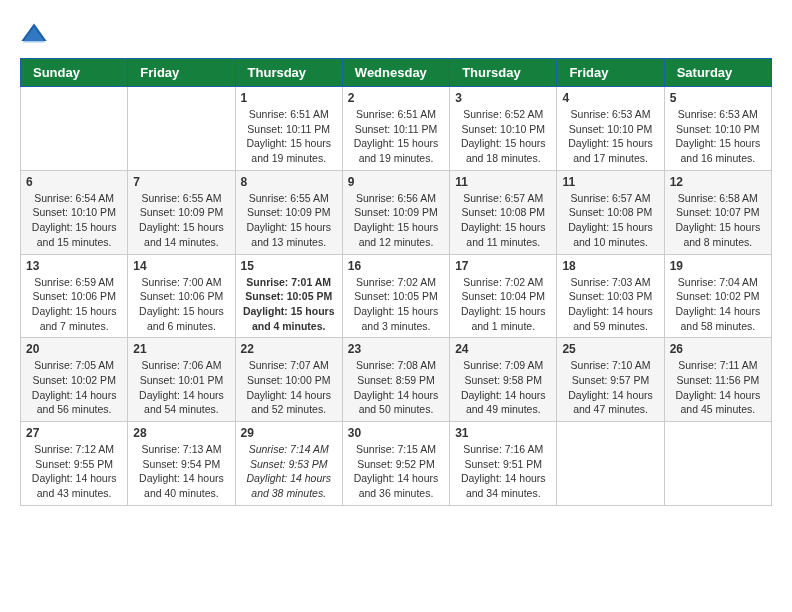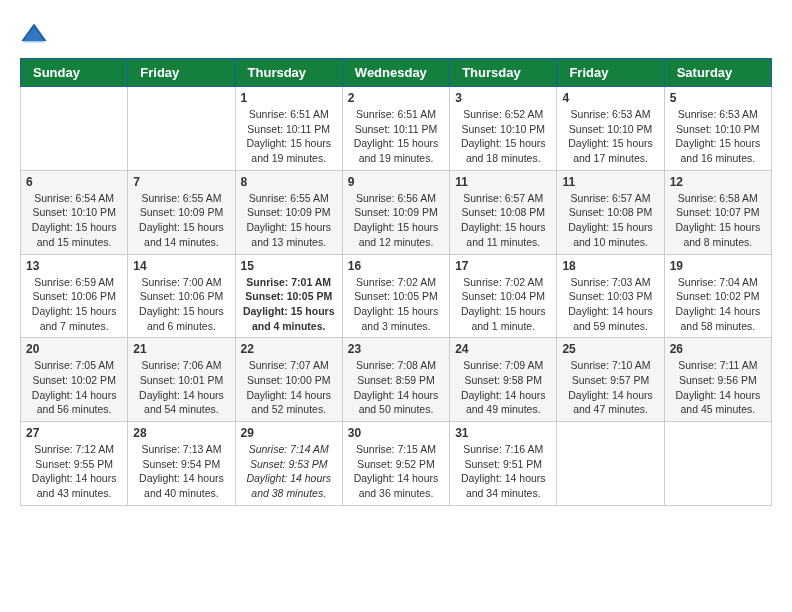--- a/index.html
+++ b/index.html
@@ -273,21 +273,21 @@
         </td>
         <td>
           <span class="day-num">25</span>
           <div class="day-info" style="white-space: pre-line;">Sunrise: 7:10 AM
 Sunset: 9:57 PM
 Daylight: 14 hours and 47 minutes.</div>
         </td>
         <td>
           <span class="day-num">26</span>
           <div class="day-info" style="white-space: pre-line;">Sunrise: 7:11 AM
-Sunset: 9:56 PM
+Sunset: 11:56 PM
 Daylight: 14 hours and 45 minutes.</div>
         </td>
       </tr>
       <tr>
         <td>
           <span class="day-num">27</span>
           <div class="day-info" style="white-space: pre-line;">Sunrise: 7:12 AM
 Sunset: 9:55 PM
 Daylight: 14 hours and 43 minutes.</div>
         </td>

